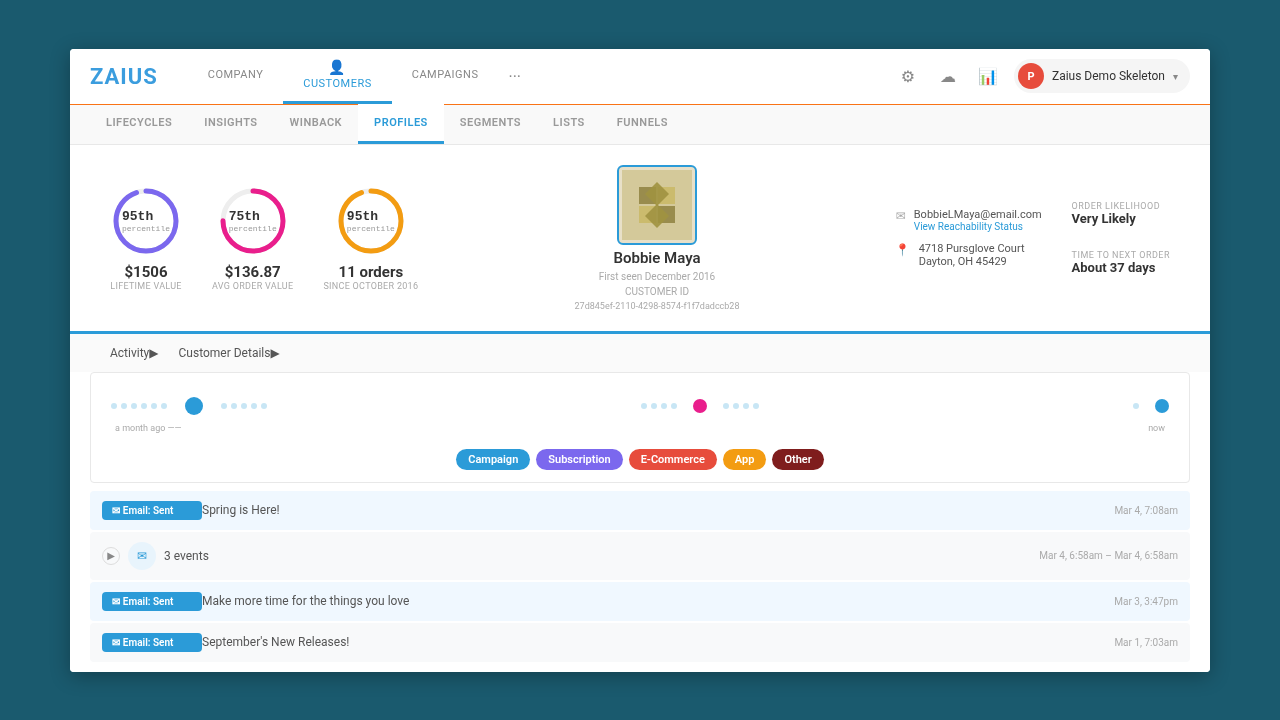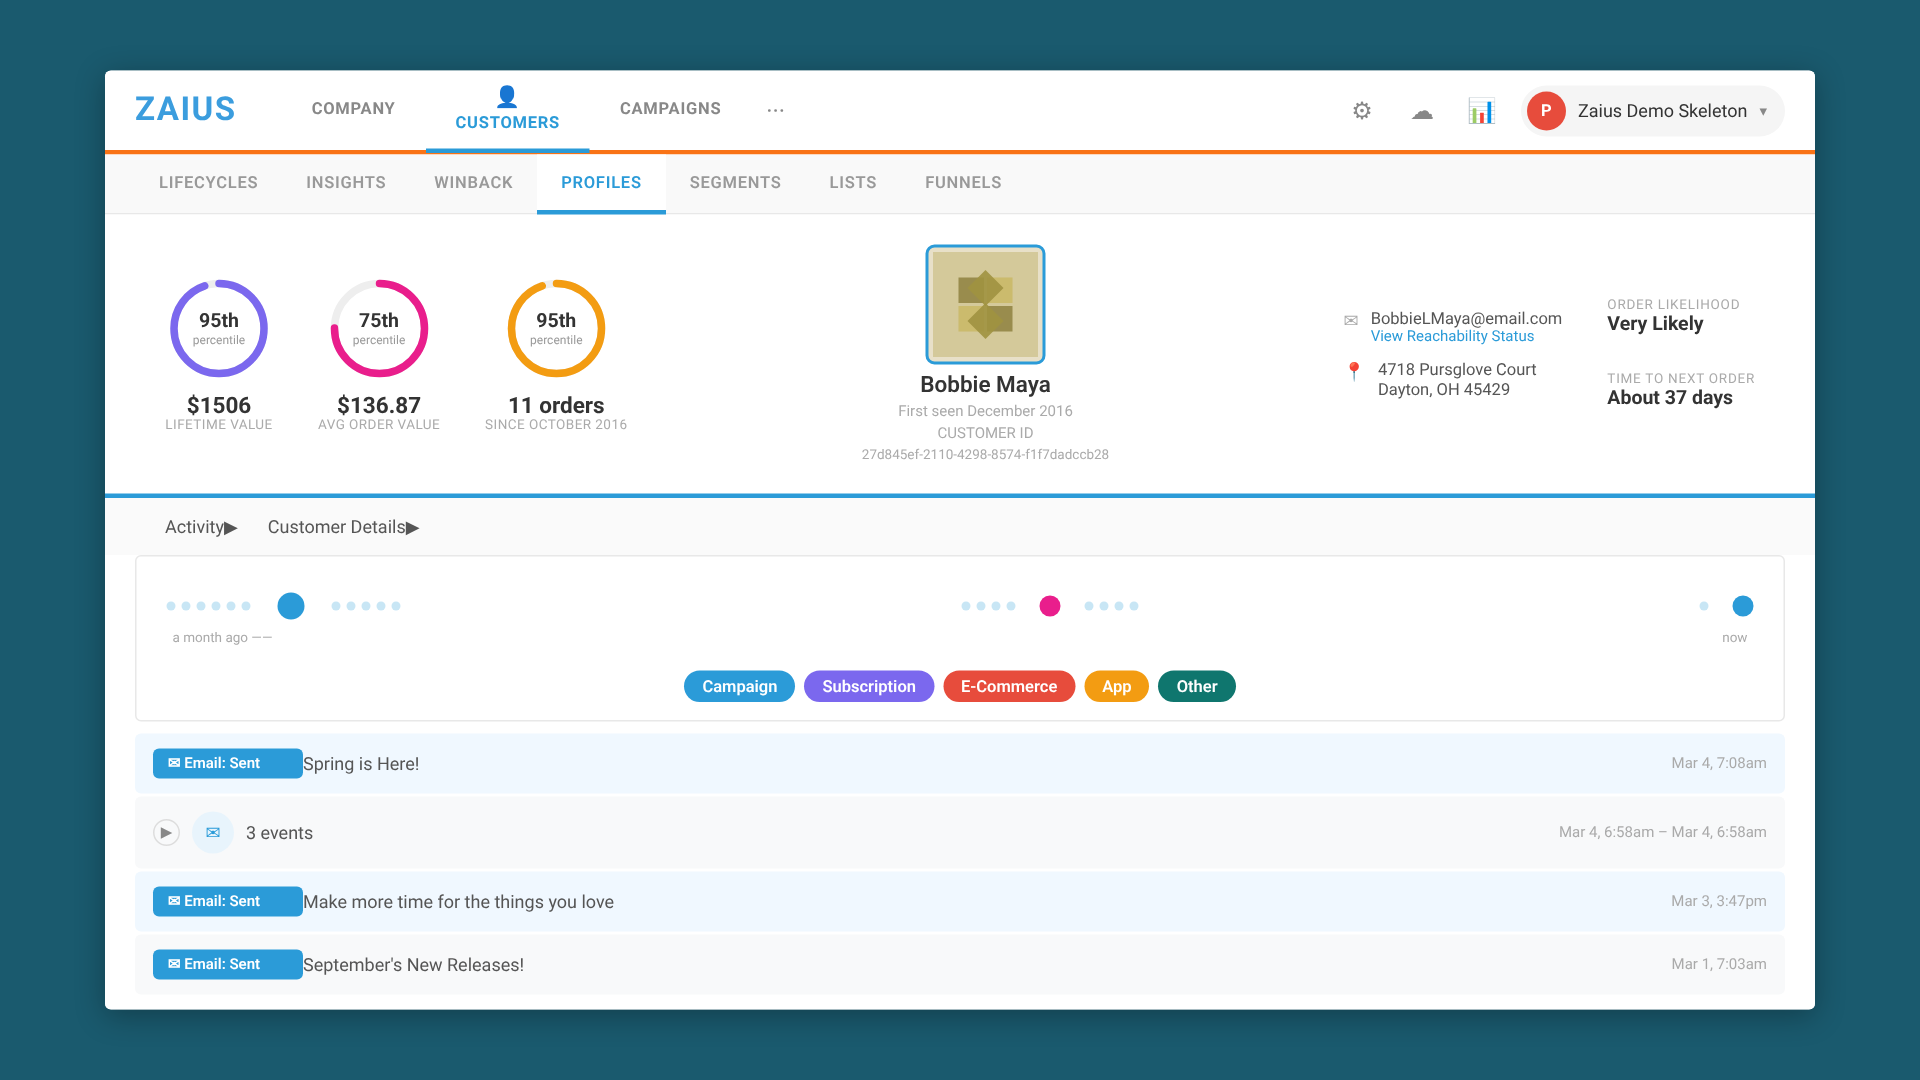--- a/index.html
+++ b/index.html
@@ -18,21 +18,21 @@
       overflow: hidden;
       box-shadow: 0 4px 20px rgba(0,0,0,0.3);
     }
     
     .top-nav {
       display: flex;
       align-items: center;
       padding: 0 20px;
       height: 56px;
       background: #fff;
-      border-bottom: 3px solid #f97316;
+      border-bottom: 1px solid #f97316;
     }
     .logo {
       font-size: 22px;
       font-weight: 700;
       color: #3b9dde;
       letter-spacing: 1px;
       margin-right: 30px;
     }
     .nav-items {
       display: flex;
@@ -42,21 +42,21 @@
     }
     .nav-item {
       display: flex;
       flex-direction: column;
       align-items: center;
       padding: 0 20px;
       height: 56px;
       justify-content: center;
       cursor: pointer;
       font-size: 11px;
-      font-weight: 700;
+      font-weight: 400;
       color: #888;
       letter-spacing: 0.5px;
       text-transform: uppercase;
       border-bottom: 3px solid transparent;
       position: relative;
     }
     .nav-item.active {
       color: #2b9bd8;
       border-bottom: 3px solid #2b9bd8;
     }
@@ -173,21 +173,21 @@
     .circle-fg {
       fill: none;
       stroke-width: 5;
       stroke-linecap: round;
     }
     .circle-text {
       position: absolute;
       top: 50%;
       left: 50%;
       transform: translate(-50%, -50%);
-      text-align: center;
+      font-family: Liberation Mono, monospace;
     }
     .circle-main {
       font-size: 13px;
       font-weight: 700;
       color: #333;
       display: block;
     }
     .circle-sub {
       font-size: 8px;
       color: #999;
@@ -363,21 +363,21 @@
       border-radius: 12px;
       font-size: 11px;
       font-weight: 600;
       color: #fff;
       cursor: pointer;
     }
     .tag-campaign { background: #2b9bd8; }
     .tag-subscription { background: #7b68ee; }
     .tag-ecommerce { background: #e74c3c; }
     .tag-app { background: #f39c12; }
-    .tag-other { background: #0f766e; }
+    .tag-other { background: #7f1d1d; }
     
     .events-section {
       padding: 8px 20px;
     }
     .month-label {
       font-size: 10px;
       font-weight: 700;
       color: #aaa;
       text-transform: uppercase;
       letter-spacing: 0.8px;

